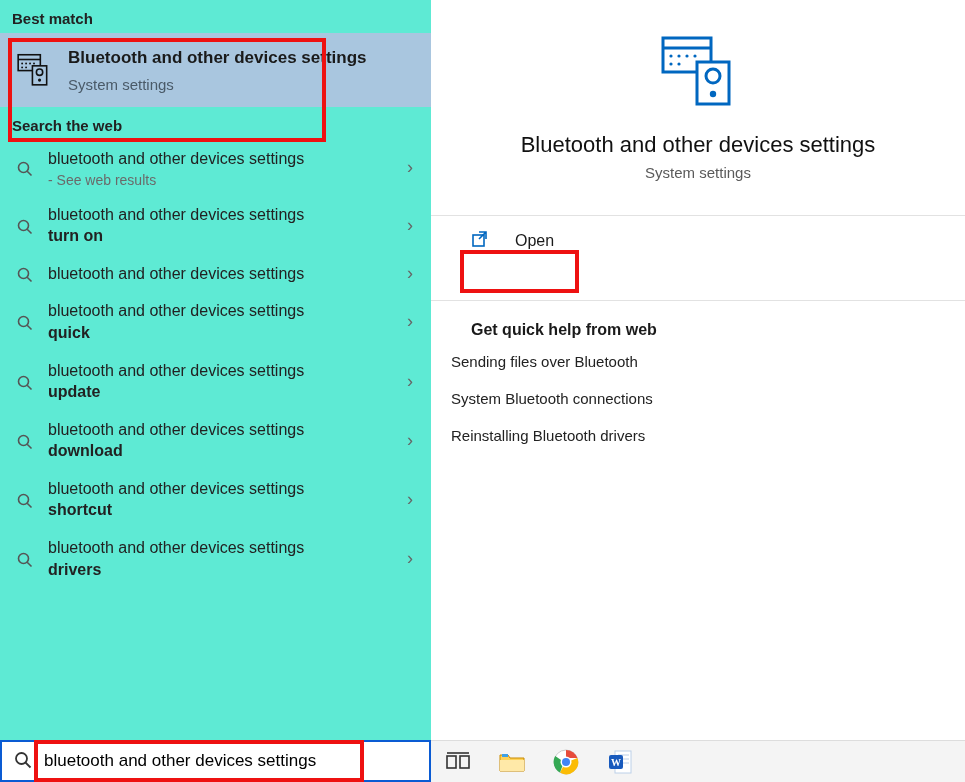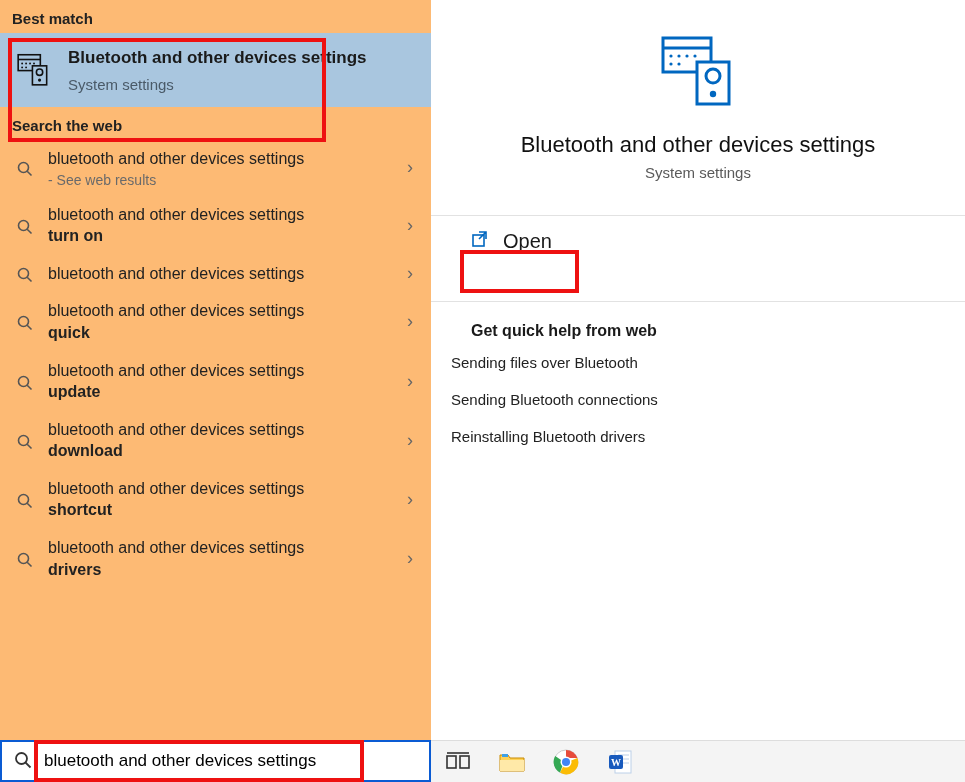--- a/index.html
+++ b/index.html
@@ -11,21 +11,21 @@
     background: #fff;
     position: relative;
     font-size: 15px;
     color: #1a1a1a;
   }
   .left-panel {
     position: absolute;
     left: 0; top: 0;
     width: 431px;
     height: 740px;
-    background: #fdba74;
+    background: #5eead4;
     overflow: hidden;
   }
   .section-header {
     font-weight: 600;
     font-size: 15px;
     padding: 10px 12px 6px 12px;
     color: #222;
   }
   .best-match-item {
     background: #a9c6df;
@@ -90,23 +90,23 @@
     font-size:15px;
     margin-top:6px;
   }
   .divider {
     border-top:1px solid #e2e2e2;
     margin-top: 34px;
   }
   .open-row {
     display:flex;
     align-items:center;
-    gap: 14px;
+    gap: 26px;
     padding: 14px 0 14px 40px;
-    font-size:20px;
+    font-size:16px;
   }
   .open-row .open-icon { color:#0067c0; }
   .red-box-b {
     position:absolute;
     left: 460px; top: 250px;
     width: 119px; height: 43px;
     border:4px solid #e11;
     pointer-events:none;
   }
   .help-header {
@@ -311,21 +311,21 @@
       <svg width="18" height="18" viewBox="0 0 18 18">
           <rect x="2" y="5" width="11" height="11" fill="none" stroke="#0067c0" stroke-width="1.6"></rect>
           <path d="M8 2 h7 v7 M15 2 L8 9" fill="none" stroke="#0067c0" stroke-width="1.6"></path>
         </svg>
     </span>
     <span>Open</span>
   </div>
   <div class="divider"></div>
   <div class="help-header">Get quick help from web</div>
   <div class="help-link">Sending files over Bluetooth</div>
-  <div class="help-link">Sending Bluetooth connections</div>
+  <div class="help-link">System Bluetooth connections</div>
   <div class="help-link">Reinstalling Bluetooth drivers</div>
 </div>
 
 <div class="search-bar">
   <span>
     <svg width="18" height="18" viewBox="0 0 18 18">
         <circle cx="7.5" cy="7.5" r="5.5" fill="none" stroke="#333" stroke-width="1.8"></circle>
         <line x1="11.5" y1="11.5" x2="16.5" y2="16.5" stroke="#333" stroke-width="1.8"></line>
       </svg>
   </span>

